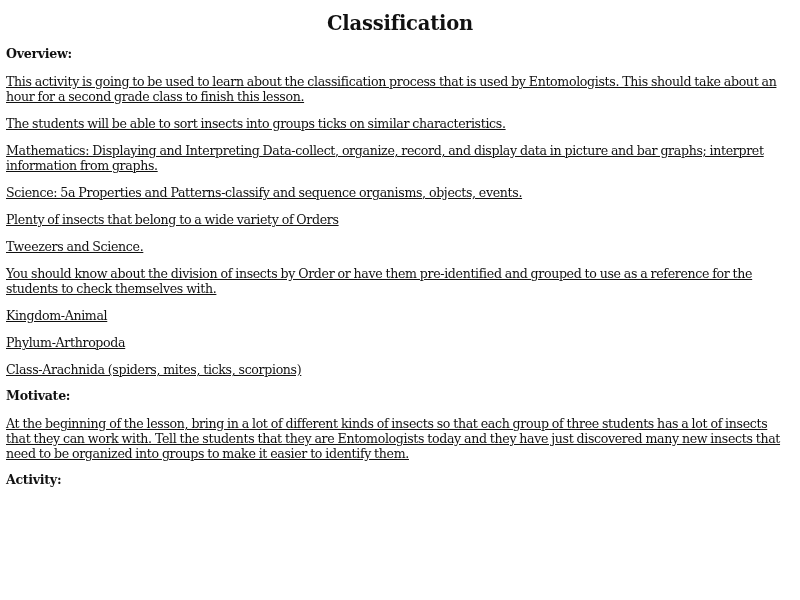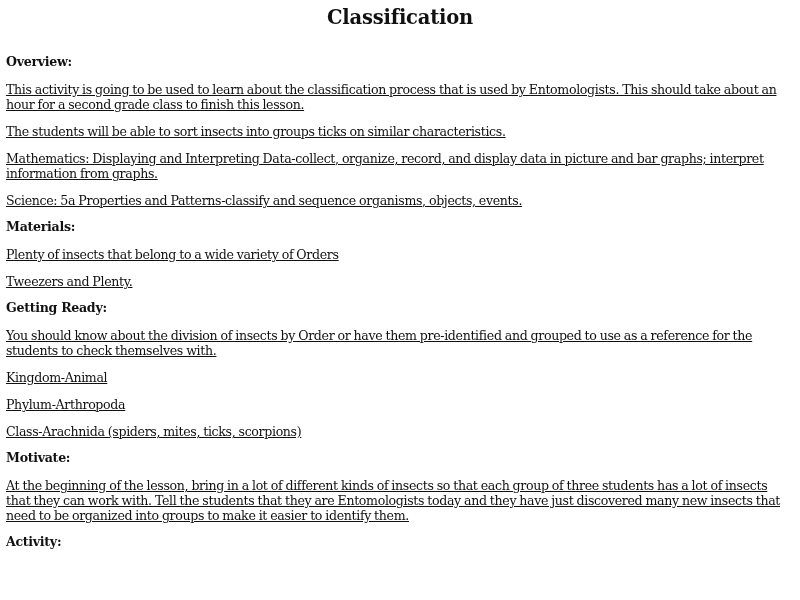--- a/index.html
+++ b/index.html
@@ -17,65 +17,63 @@
       line-height: 15px;
     }
     .page {
       padding: 0 6px;
     }
     .title {
       text-align: center;
       font-size: 19.5px;
       font-weight: bold;
       margin: 0;
-      padding-top: 7px;
+      padding-top: 13px;
       height: 30px;
       line-height: 22px;
       letter-spacing: -0.2px;
     }
     .heading {
       font-weight: bold;
       font-size: 12.6px;
       margin: 11px 0 0 0;
       height: 16px;
       letter-spacing: -0.3px;
     }
     .para {
       margin: 12px 0 0 0;
       letter-spacing: -0.35px;
       word-spacing: -0.5px;
       text-decoration: underline;
     }
-    .first-heading { margin-top: 17px; }
+    .first-heading { margin-top: 3px; }
   </style>
 </head>
 <body>
 
 <div class="page">
   <h1 class="title">Classification</h1>
 
   <div>
     <div class="heading first-heading">Overview:</div>
     <p class="para">This activity is going to be used to learn about the classification process that is used by Entomologists. This should take about an hour for a second grade class to finish this lesson.</p>
   </div>
 
   <div>
     <p class="para">The students will be able to sort insects into groups ticks on similar characteristics.</p>
     <p class="para">Mathematics: Displaying and Interpreting Data-collect, organize, record, and display data in picture and bar graphs; interpret information from graphs.</p>
     <p class="para">Science: 5a Properties and Patterns-classify and sequence organisms, objects, events.</p>
   </div>
 
   <div>
-    <div class="heading">Materials:</div>
     <p class="para">Plenty of insects that belong to a wide variety of Orders</p>
-    <p class="para">Tweezers and Plenty.</p>
+    <p class="para">Tweezers and Science.</p>
   </div>
 
   <div>
-    <div class="heading">Getting Ready:</div>
     <p class="para">You should know about the division of insects by Order or have them pre-identified and grouped to use as a reference for the students to check themselves with.</p>
     <p class="para">Kingdom-Animal</p>
     <p class="para">Phylum-Arthropoda</p>
     <p class="para">Class-Arachnida (spiders, mites, ticks, scorpions)</p>
   </div>
 
   <div>
     <div class="heading">Motivate:</div>
     <p class="para">At the beginning of the lesson, bring in a lot of different kinds of insects so that each group of three students has a lot of insects that they can work with. Tell the students that they are Entomologists today and they have just discovered many new insects that need to be organized into groups to make it easier to identify them.</p>
   </div>

